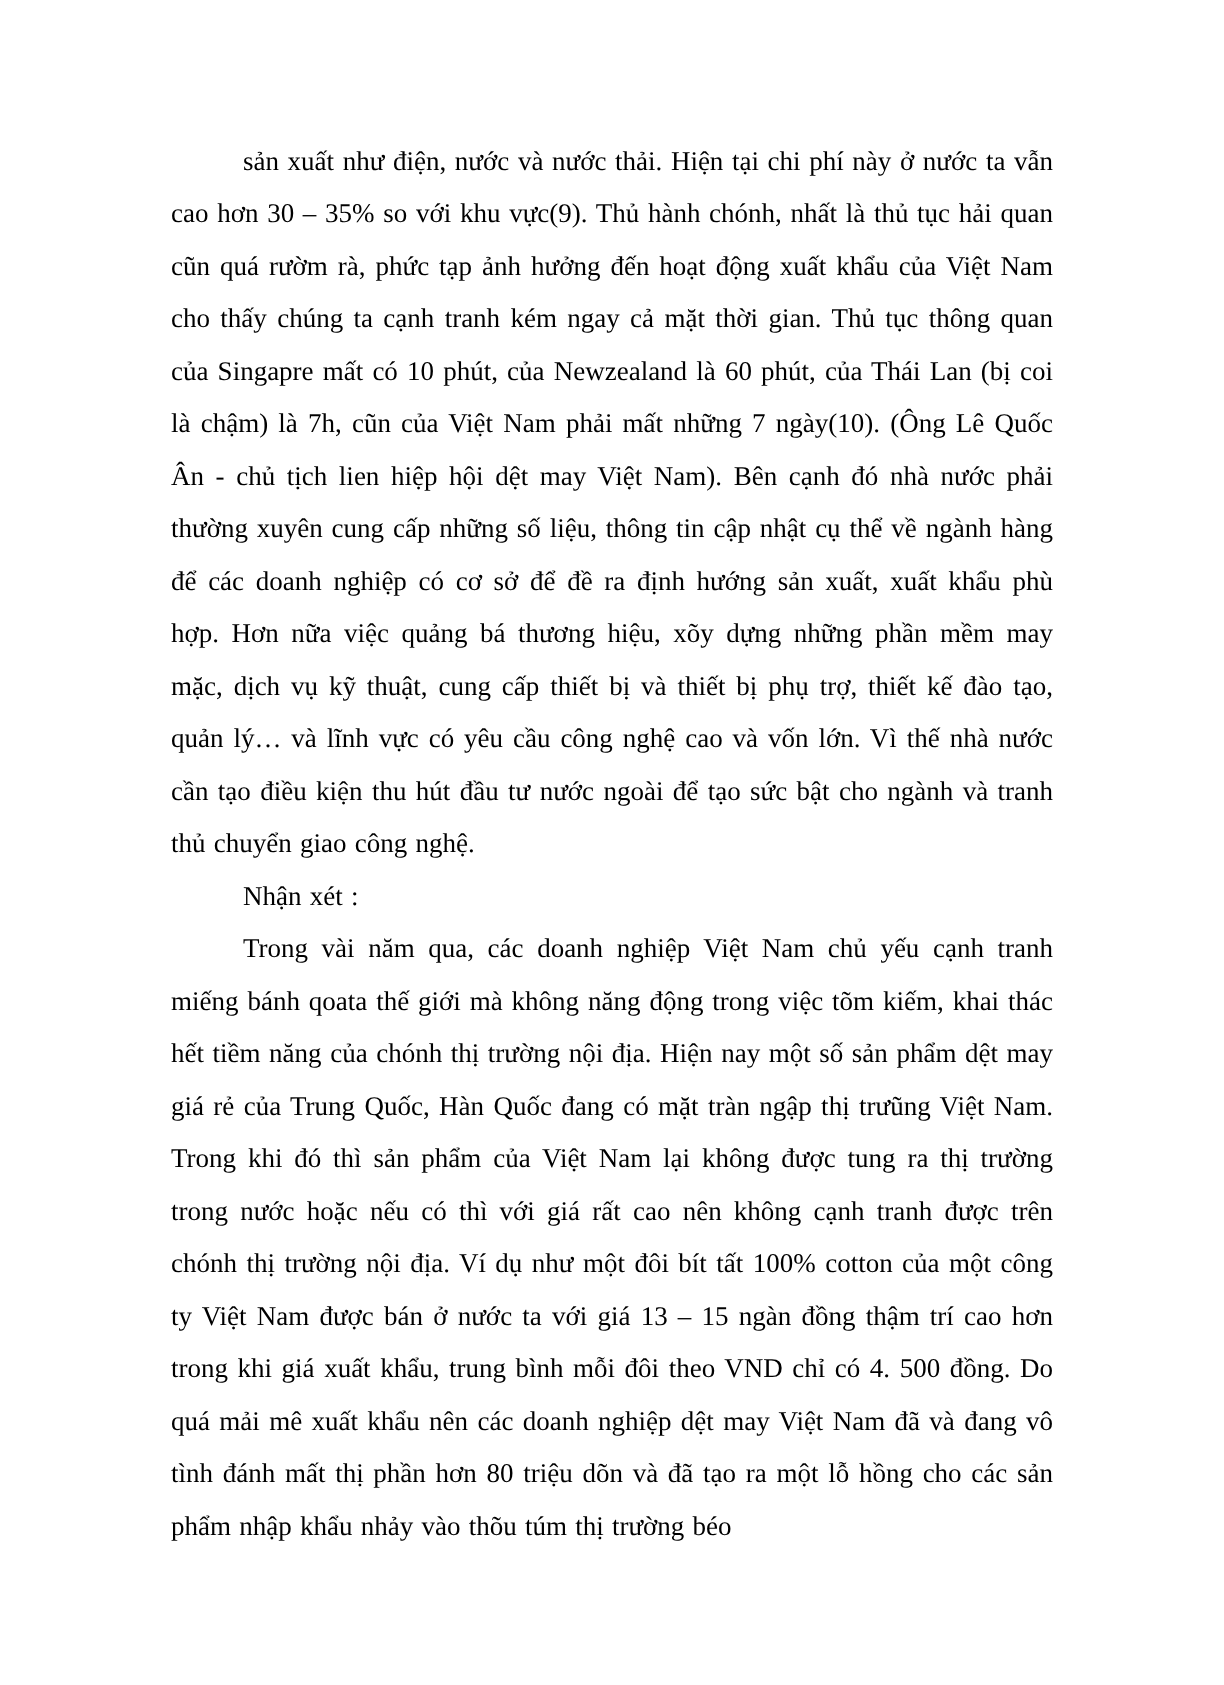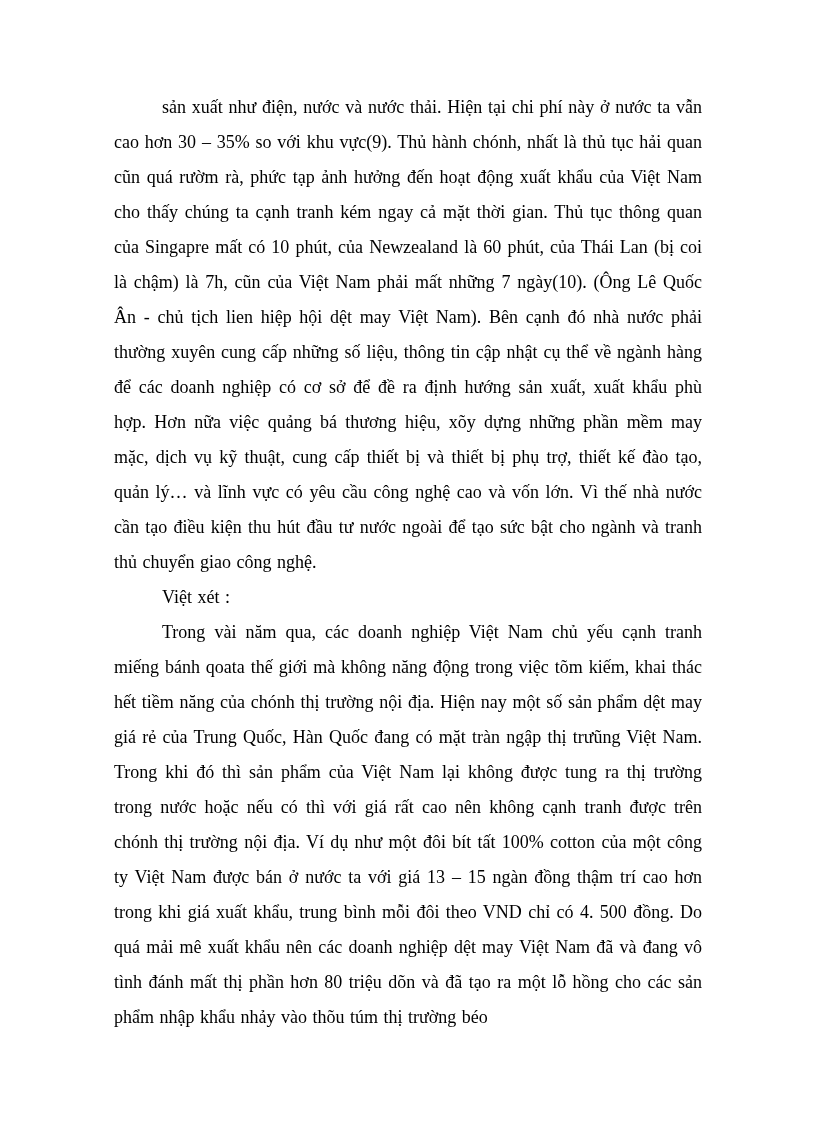--- a/index.html
+++ b/index.html
@@ -25,15 +25,15 @@
     text-align: justify;
     text-indent: 48px;
     word-spacing: 1px;
   }
 </style>
 </head>
 <body>
 
 <div class="page">
   <p class="para">sản xuất như điện, nước và nước thải. Hiện tại chi phí này ở nước ta vẫn cao hơn 30 – 35% so với khu vực(9). Thủ hành chónh, nhất là thủ tục hải quan cũn quá rườm rà, phức tạp ảnh hưởng đến hoạt động xuất khẩu của Việt Nam cho thấy chúng ta cạnh tranh kém ngay cả mặt thời gian. Thủ tục thông quan của Singapre mất có 10 phút, của Newzealand là 60 phút, của Thái Lan (bị coi là chậm) là 7h, cũn của Việt Nam phải mất những 7 ngày(10). (Ông Lê Quốc Ân - chủ tịch lien hiệp hội dệt may Việt Nam). Bên cạnh đó nhà nước phải thường xuyên cung cấp những số liệu, thông tin cập nhật cụ thể về ngành hàng để các doanh nghiệp có cơ sở để đề ra định hướng sản xuất, xuất khẩu phù hợp. Hơn nữa việc quảng bá thương hiệu, xõy dựng những phần mềm may mặc, dịch vụ kỹ thuật, cung cấp thiết bị và thiết bị phụ trợ, thiết kế đào tạo, quản lý… và lĩnh vực có yêu cầu công nghệ cao và vốn lớn. Vì thế nhà nước cần tạo điều kiện thu hút đầu tư nước ngoài để tạo sức bật cho ngành và tranh thủ chuyển giao công nghệ.</p>
-  <p class="para">Việt xét :</p>
+  <p class="para">Nhận xét :</p>
   <p class="para">Trong vài năm qua, các doanh nghiệp Việt Nam chủ yếu cạnh tranh miếng bánh qoata thế giới mà không năng động trong việc tõm kiếm, khai thác hết tiềm năng của chónh thị trường nội địa. Hiện nay một số sản phẩm dệt may giá rẻ của Trung Quốc, Hàn Quốc đang có mặt tràn ngập thị trưũng Việt Nam. Trong khi đó thì sản phẩm của Việt Nam lại không được tung ra thị trường trong nước hoặc nếu có thì với giá rất cao nên không cạnh tranh được trên chónh thị trường nội địa. Ví dụ như một đôi bít tất 100% cotton của một công ty Việt Nam được bán ở nước ta với giá 13 – 15 ngàn đồng thậm trí cao hơn trong khi giá xuất khẩu, trung bình mỗi đôi theo VND chỉ có 4. 500 đồng. Do quá mải mê xuất khẩu nên các doanh nghiệp dệt may Việt Nam đã và đang vô tình đánh mất thị phần hơn 80 triệu dõn và đã tạo ra một lỗ hồng cho các sản phẩm nhập khẩu nhảy vào thõu túm thị trường béo</p>
 </div>
 
 </body></html>

